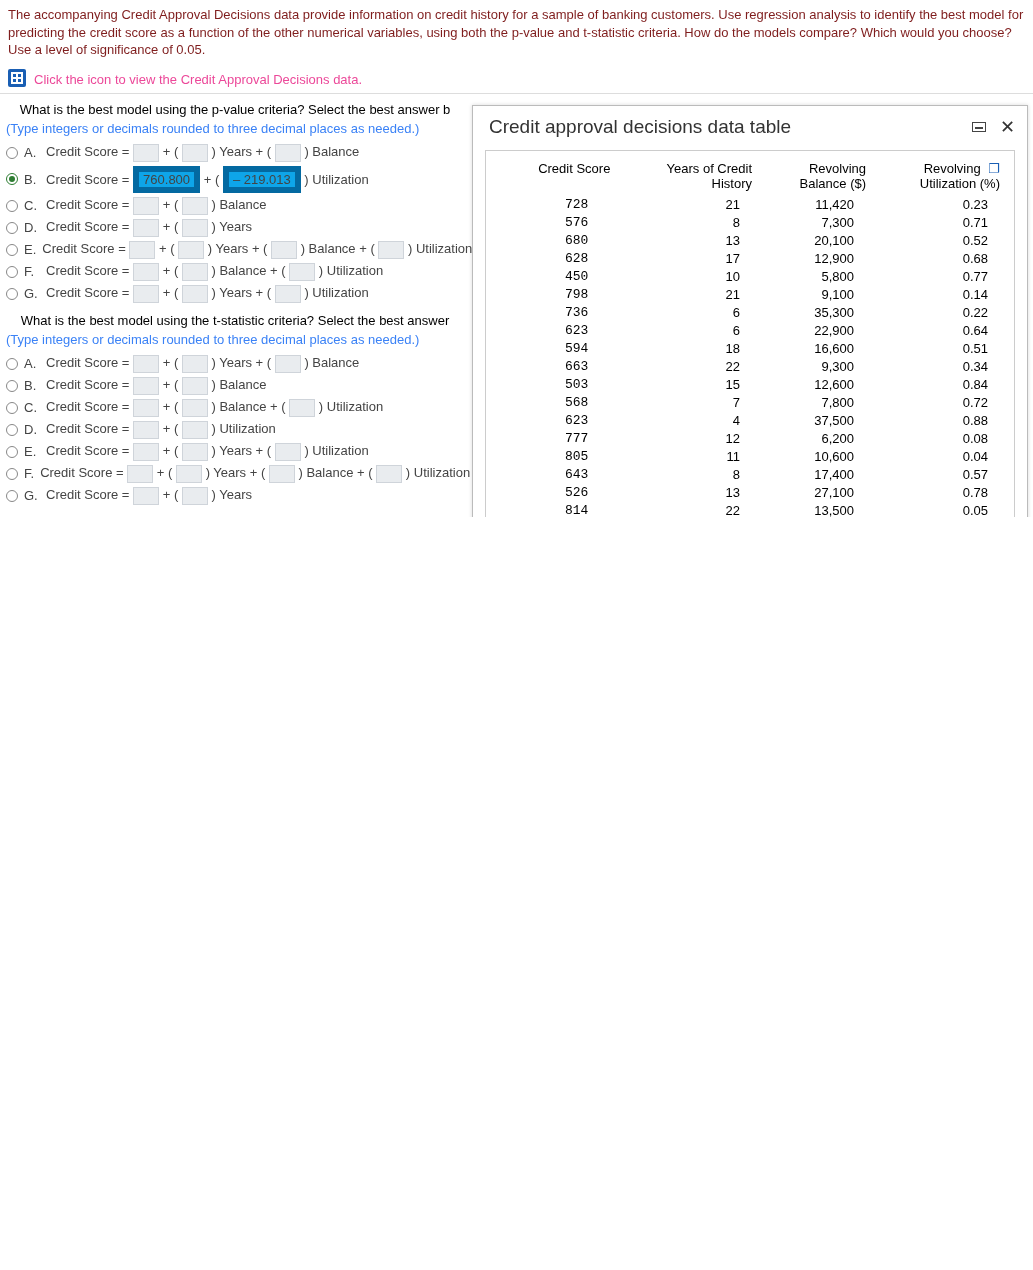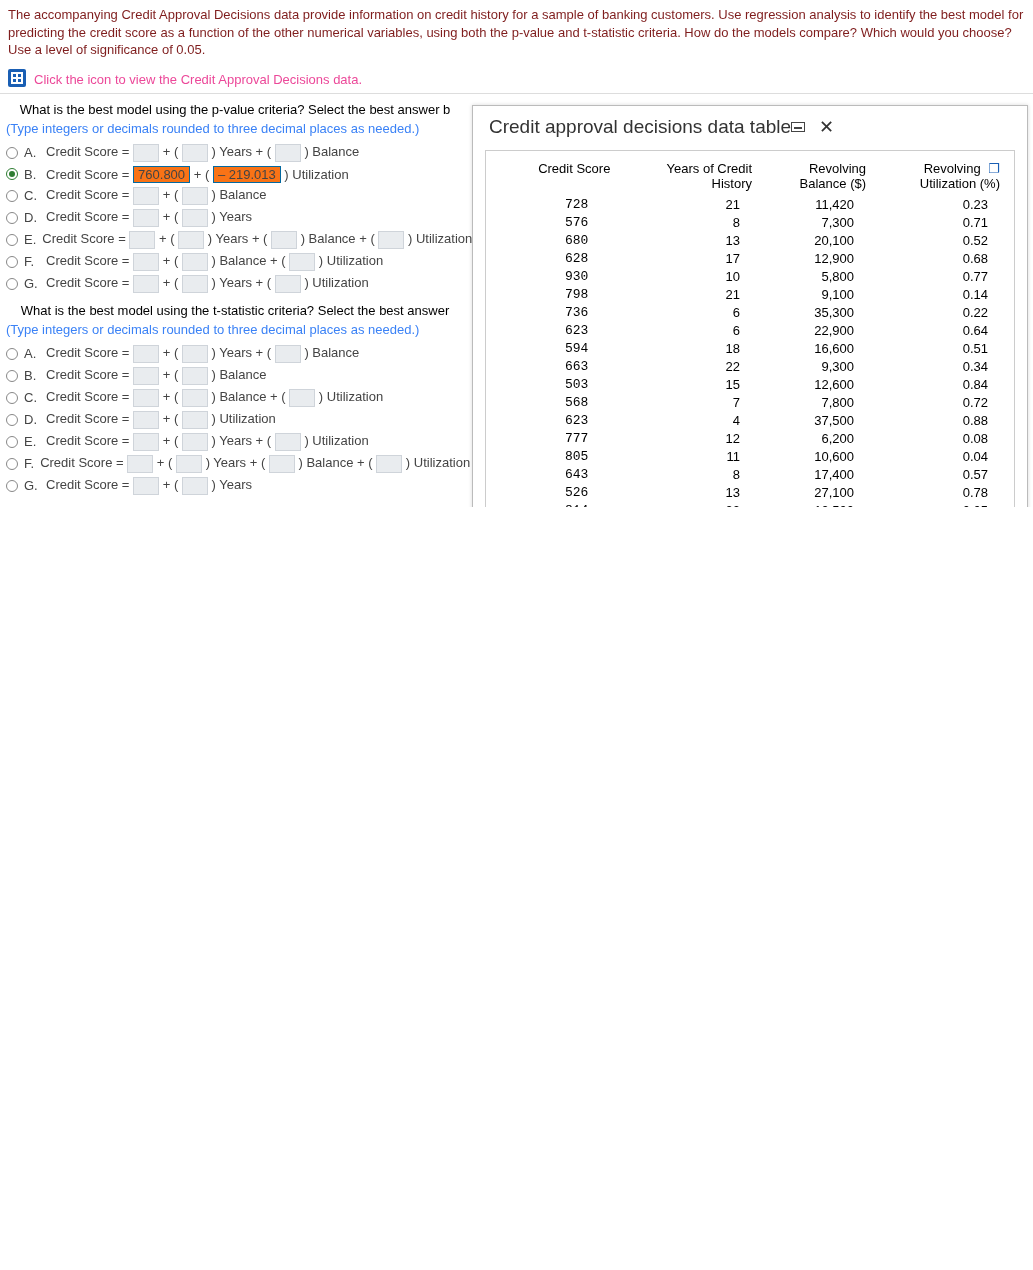--- a/index.html
+++ b/index.html
@@ -67,32 +67,32 @@
   .radio.selected::after {
     content: ""; position: absolute; left: 2px; top: 2px; width: 6px; height: 6px;
     background: #2e7d32; border-radius: 50%;
   }
   .letter { color: #444; width: 16px; }
   .ibox {
     width: 26px; height: 18px; background: #e9ecef; border: 1px solid #cfd4da;
     display: inline-block; vertical-align: middle;
   }
   .fillbox {
-    background: #f97316; border: 1px solid #0369a1; padding: 0 4px; display: inline-block;
+    background: #0ea5e9; border: 6px solid #0369a1; padding: 0 4px; display: inline-block;
   }
   .panel {
     position: absolute;
     left: 472px; top: 105px;
     width: 556px;
     border: 1px solid #bbb;
     background: #fff;
     box-shadow: 0 0 4px rgba(0,0,0,0.15);
   }
   .panel-header {
-    display: flex; align-items: center; 
+    display: flex; align-items: center; justify-content: space-between;
     padding: 10px 12px 6px 16px;
   }
   .panel-title { font-size: 19px; color: #333; }
   .panel-ctrls { display: flex; gap: 14px; align-items: center; }
   .min-icon { width:14px; height:10px; border:1px solid #444; position:relative; }
   .min-icon::after{content:"";position:absolute;left:2px;right:2px;bottom:2px;height:2px;background:#444;}
   .close-icon { font-size:18px; line-height:14px; color:#333; cursor:default;}
   .panel-inner {
     margin: 6px 12px 12px 12px;
     border: 1px solid #ccc;
@@ -240,21 +240,21 @@
             <td>20,100</td>
             <td>0.52</td>
           </tr>
           <tr>
             <td>628</td>
             <td>17</td>
             <td>12,900</td>
             <td>0.68</td>
           </tr>
           <tr>
-            <td>930</td>
+            <td>450</td>
             <td>10</td>
             <td>5,800</td>
             <td>0.77</td>
           </tr>
           <tr>
             <td>798</td>
             <td>21</td>
             <td>9,100</td>
             <td>0.14</td>
           </tr>

